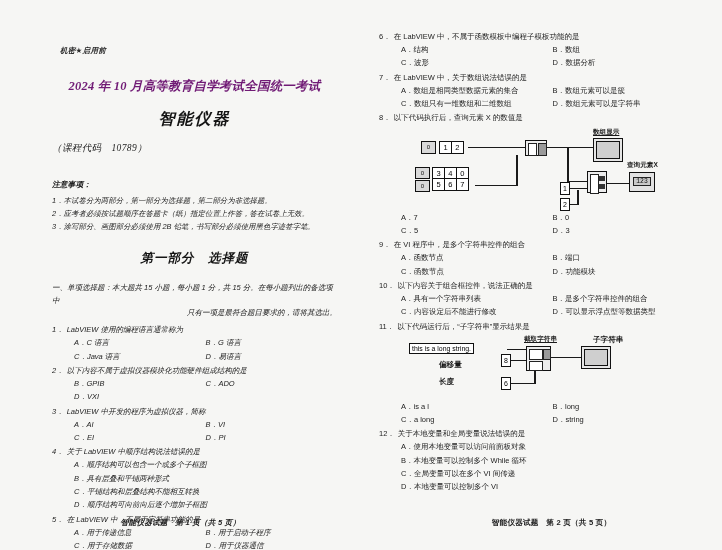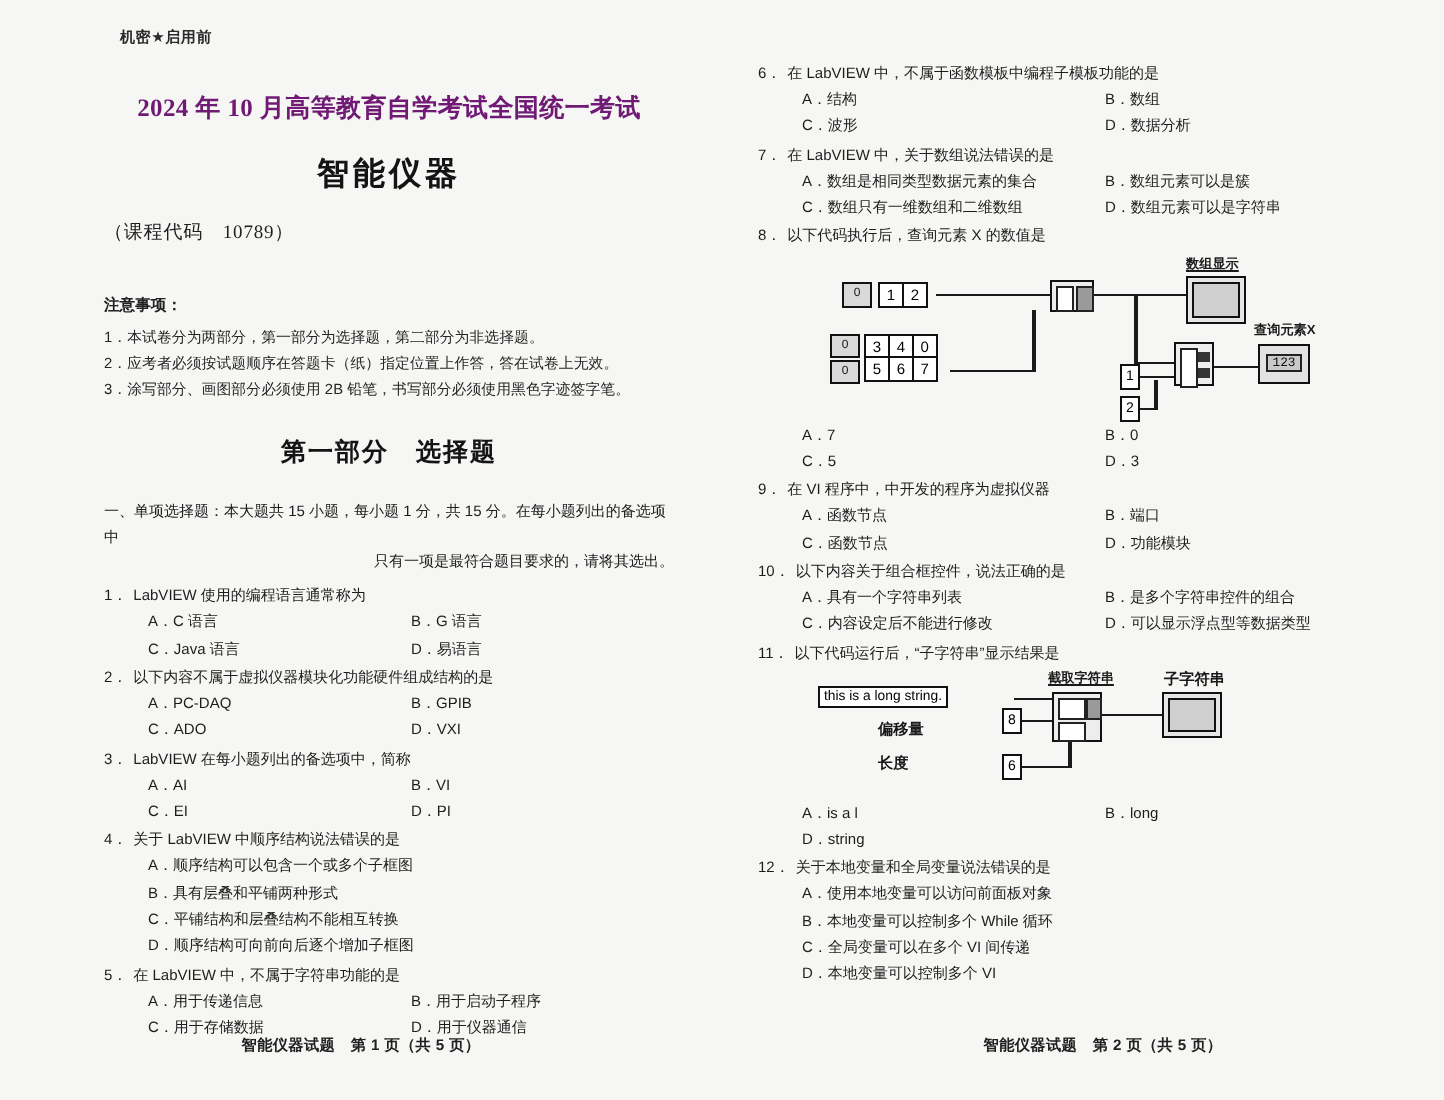--- a/index.html
+++ b/index.html
@@ -21,21 +21,21 @@
     box-sizing: border-box;
   }
   .page {
     position: absolute;
     top: 0;
     width: 361px;
     height: 550px;
     box-sizing: border-box;
     background: #f6f6f4;
   }
-  .page-left { left: 0; padding: 14px 24px 0 52px; }
+  .page-left { left: 0; padding: 46px 24px 0 52px; font-style: italic; }
   .page-right { left: 361px; padding: 30px 18px 0 18px; }
 
   .secret-mark {
     font-family: "Liberation Sans", "DejaVu Sans", sans-serif;
     font-size: 7.5px;
     font-weight: bold;
     color: #2b2b2b;
     letter-spacing: .3px;
     margin: 0 0 22px 8px;
   }
@@ -279,31 +279,30 @@
         <div class="opt"><span class="lbl">D．</span><span>易语言</span></div>
       </div>
     </div>
 
     <div class="q">
       <div class="q-stem">
         <span class="q-num">2．</span>
         <span class="q-text">以下内容不属于虚拟仪器模块化功能硬件组成结构的是</span>
       </div>
       <div class="opts-2col">
-        <div class="opt"><span class="lbl">A．</span><span>PC-DAQ</span></div>
         <div class="opt"><span class="lbl">B．</span><span>GPIB</span></div>
         <div class="opt"><span class="lbl">C．</span><span>ADO</span></div>
         <div class="opt"><span class="lbl">D．</span><span>VXI</span></div>
       </div>
     </div>
 
     <div class="q">
       <div class="q-stem">
         <span class="q-num">3．</span>
-        <span class="q-text">LabVIEW 在每小题列出的备选项中，简称</span>
+        <span class="q-text">LabVIEW 中开发的程序为虚拟仪器，简称</span>
       </div>
       <div class="opts-2col">
         <div class="opt"><span class="lbl">A．</span><span>AI</span></div>
         <div class="opt"><span class="lbl">B．</span><span>VI</span></div>
         <div class="opt"><span class="lbl">C．</span><span>EI</span></div>
         <div class="opt"><span class="lbl">D．</span><span>PI</span></div>
       </div>
     </div>
 
     <div class="q">
@@ -447,21 +446,21 @@
         <div class="opt"><span class="lbl">A．</span><span>7</span></div>
         <div class="opt"><span class="lbl">B．</span><span>0</span></div>
         <div class="opt"><span class="lbl">C．</span><span>5</span></div>
         <div class="opt"><span class="lbl">D．</span><span>3</span></div>
       </div>
     </div>
 
     <div class="q">
       <div class="q-stem">
         <span class="q-num">9．</span>
-        <span class="q-text">在 VI 程序中，中开发的程序为虚拟仪器</span>
+        <span class="q-text">在 VI 程序中，是多个字符串控件的组合</span>
       </div>
       <div class="opts-2col">
         <div class="opt"><span class="lbl">A．</span><span>函数节点</span></div>
         <div class="opt"><span class="lbl">B．</span><span>端口</span></div>
         <div class="opt"><span class="lbl">C．</span><span>函数节点</span></div>
         <div class="opt"><span class="lbl">D．</span><span>功能模块</span></div>
       </div>
     </div>
 
     <div class="q">
@@ -501,29 +500,30 @@
 
         <div class="lv-label underline" style="left:145px; top:0px;">截取字符串</div>
         <div class="node" style="left:147px; top:11px; width:25px; height:25px;">
           <div style="position:absolute; left:2px; top:2px; width:12px; height:9px; border:1px solid #222; background:#fff;"></div>
           <div style="position:absolute; left:16px; top:2px; width:6px; height:9px; border:1px solid #222; background:#9a9a9a;"></div>
           <div style="position:absolute; left:2px; top:14px; width:12px; height:8px; border:1px solid #222; background:#fff;"></div>
         </div>
 
         <div class="wire h" style="left:172px; top:22px; width:30px;"></div>
 
-        <div class="cn-label" style="left:203px; top:0px;">子字符串</div>
+        <div class="cn-label" style="left:214px; top:0px;">子字符串</div>
         <div class="disp-box" style="left:202px; top:11px; width:30px; height:23px;">
           <div class="disp-inner"></div>
         </div>
       </div>
 
       <div class="opts-2col">
         <div class="opt"><span class="lbl">A．</span><span>is a l</span></div>
         <div class="opt"><span class="lbl">B．</span><span>long</span></div>
+        <div class="opt"><span class="lbl">C．</span><span>a long</span></div>
         <div class="opt"><span class="lbl">D．</span><span>string</span></div>
       </div>
     </div>
 
     <div class="q">
       <div class="q-stem">
         <span class="q-num">12．</span>
         <span class="q-text">关于本地变量和全局变量说法错误的是</span>
       </div>
       <div class="opts-1col">

